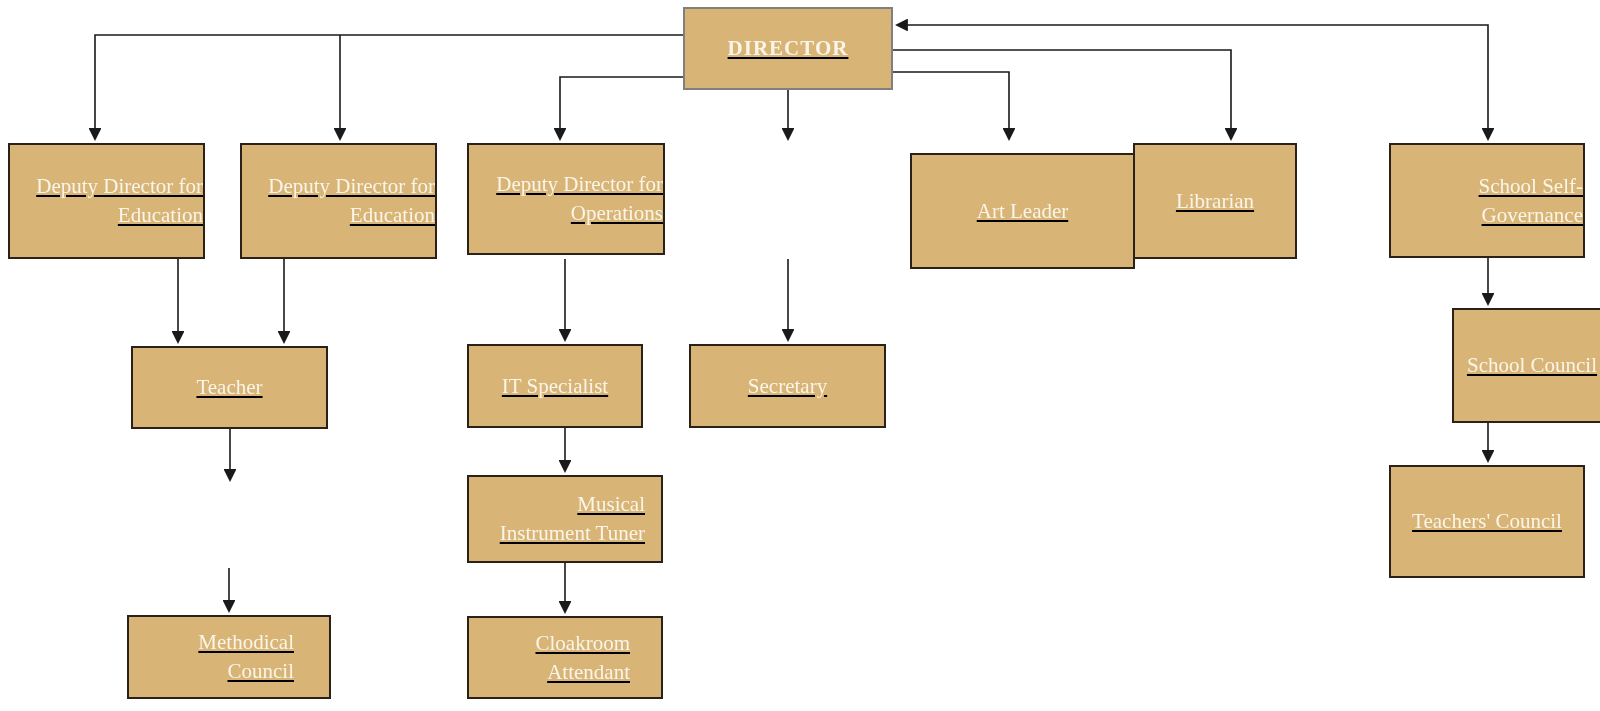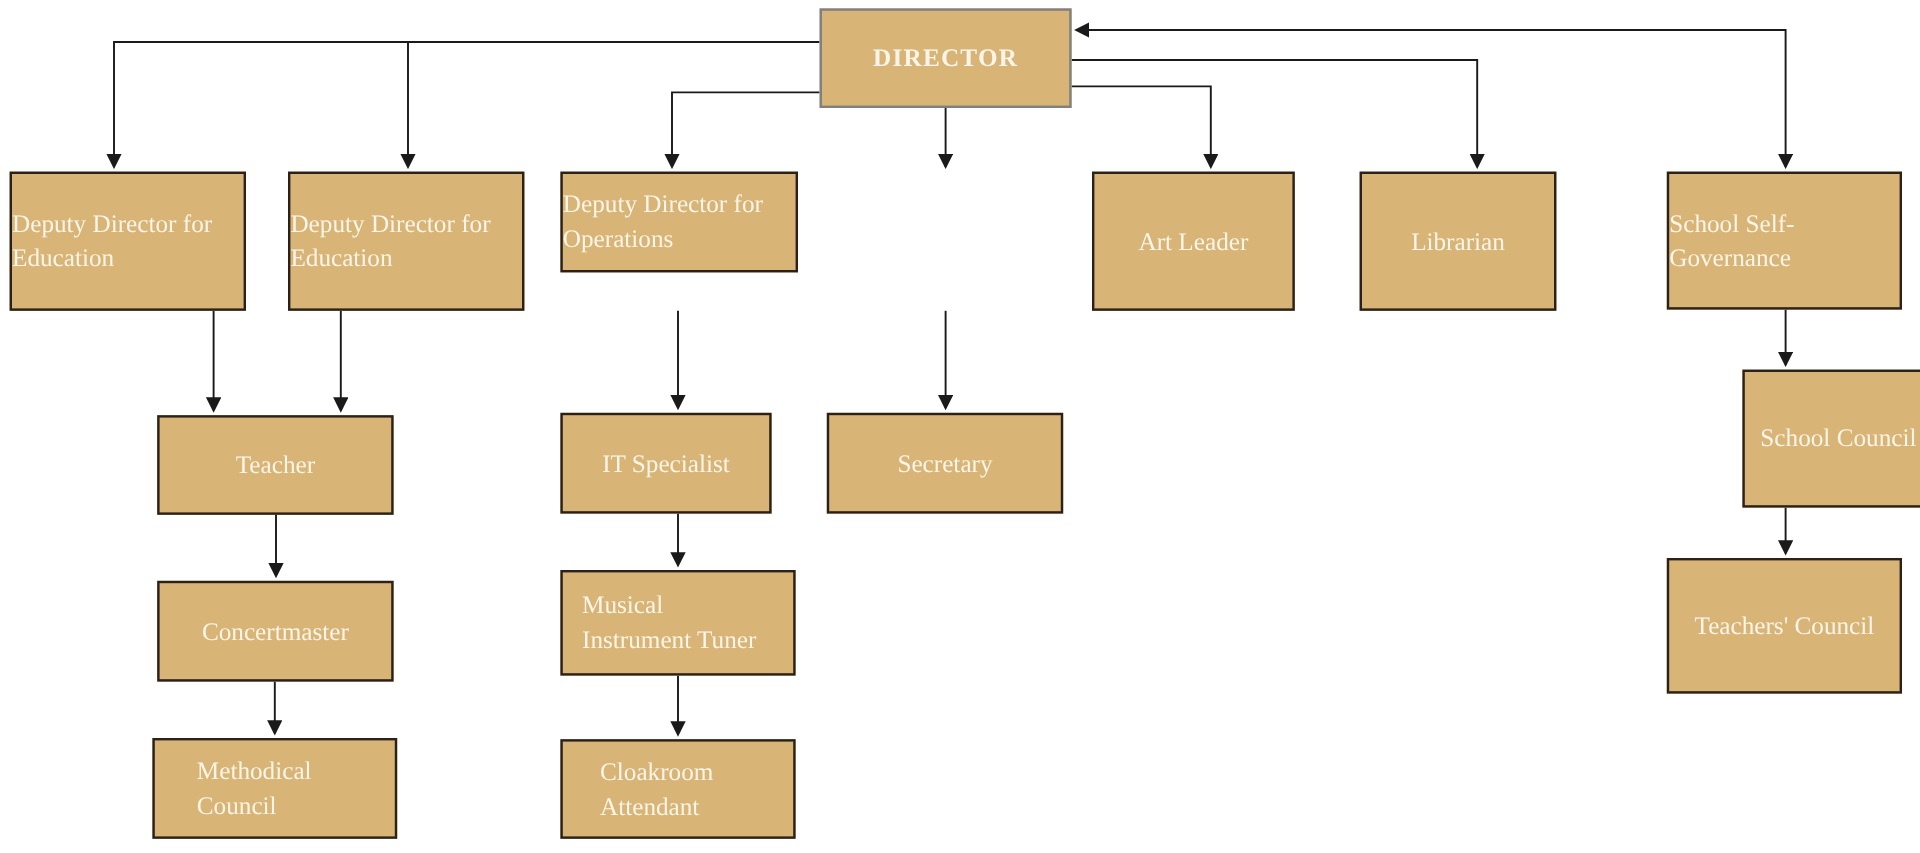--- a/index.html
+++ b/index.html
@@ -15,21 +15,22 @@
     position:relative;width:1600px;height:711px;background:var(--background);
     font-family:"Liberation Serif","DejaVu Serif",serif;overflow:hidden;
   }
   .edges{position:absolute;left:0;top:0;width:1600px;height:711px;}
   .edges polyline{fill:none;stroke:var(--line);stroke-width:1.6;}
   .node{
     position:absolute;box-sizing:border-box;
     background:var(--box-fill);
     border:2px solid var(--box-border);
     display:flex;align-items:center;justify-content:center;
-    text-align:left;
+    text-align:right;
+    text-decoration:underline;
   }
   .node .lbl{
     color:var(--label-text);
     font-size:21px;line-height:1.38;
     display:inline-block;
   }
   .node.director{border-color:var(--director-border);}
   .node.director .lbl{font-weight:bold;letter-spacing:1px;}
   .lbl.w160{max-width:160px;}
   .lbl.w130{max-width:130px;}
@@ -69,26 +70,26 @@
   </div>
 
   <div class="node" style="left:8px;top:143px;width:197px;height:116px">
     <span class="lbl">Deputy Director for Education</span>
   </div>
 
   <div class="node" style="left:240px;top:143px;width:197px;height:116px">
     <span class="lbl">Deputy Director for Education</span>
   </div>
 
-  <div class="node" style="left:467px;top:143px;width:198px;height:84px">
+  <div class="node" style="left:467px;top:143px;width:198px;height:112px">
     <span class="lbl">Deputy Director for Operations</span>
   </div>
 
 
-  <div class="node" style="left:910px;top:143px;width:169px;height:116px">
+  <div class="node" style="left:910px;top:153px;width:225px;height:116px">
     <span class="lbl">Art Leader</span>
   </div>
 
   <div class="node" style="left:1133px;top:143px;width:164px;height:116px">
     <span class="lbl">Librarian</span>
   </div>
 
   <div class="node" style="left:1389px;top:143px;width:196px;height:115px">
     <span class="lbl">School Self-Governance</span>
   </div>
@@ -102,23 +103,20 @@
   </div>
 
   <div class="node" style="left:689px;top:344px;width:197px;height:84px">
     <span class="lbl">Secretary</span>
   </div>
 
   <div class="node" style="left:1452px;top:308px;width:160px;height:115px">
     <span class="lbl">School Council</span>
   </div>
 
-  <div class="node" style="left:131px;top:484px;width:197px;height:84px">
-    <span class="lbl">Concertmaster</span>
-  </div>
 
   <div class="node" style="left:467px;top:475px;width:196px;height:88px">
     <span class="lbl w160">Musical Instrument Tuner</span>
   </div>
 
   <div class="node" style="left:1389px;top:465px;width:196px;height:113px">
     <span class="lbl">Teachers' Council</span>
   </div>
 
   <div class="node" style="left:127px;top:615px;width:204px;height:84px">

